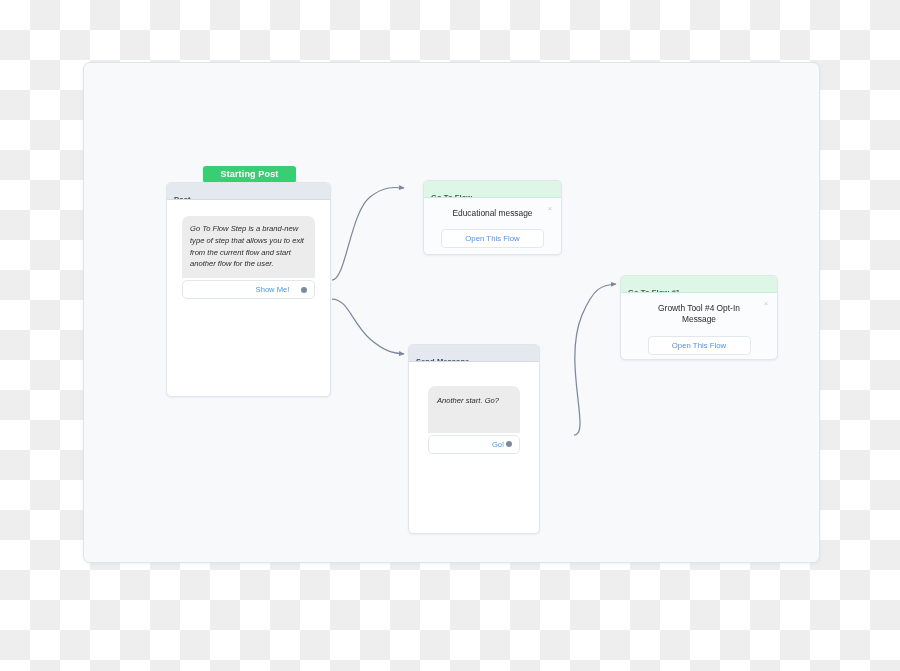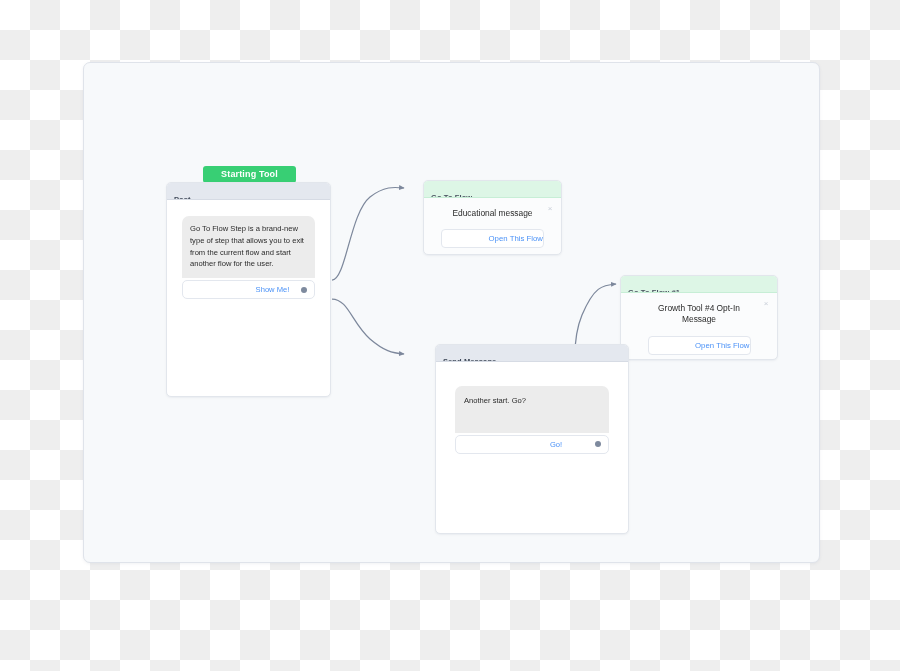--- a/index.html
+++ b/index.html
@@ -102,20 +102,21 @@
   .bubble-group {
     border-radius: 7px;
   }
   .bubble-text {
     background: #ececec;
     border-radius: 7px 7px 0 0;
     padding: 7px 8px 8px 8px;
     font-size: 7.6px;
     line-height: 1.55;
     color: #2b2b2b;
+    font-style: italic;
   }
   .bubble-btn {
     background: #ffffff;
     border: 1px solid #e3e7ee;
     border-radius: 5px;
     height: 19px;
     margin-top: 2px;
     position: relative;
     display: flex;
     align-items: center;
@@ -158,21 +159,21 @@
   .open-flow-btn {
     margin: 10px auto 16px auto;
     width: 103px;
     height: 19px;
     line-height: 18px;
     background: #ffffff;
     border: 1px solid #e3e7ee;
     border-radius: 4px;
     font-size: 7.8px;
     color: #4b92f7;
-    text-align: right;
+    text-align: center;
     box-sizing: border-box;
   }
   .close-x {
     position: absolute;
     right: 7px;
     top: 7px;
     width: 8px;
     height: 8px;
     font-size: 8px;
     line-height: 8px;
@@ -186,23 +187,22 @@
     top: 212px;
     width: 158px;
     height: 85px;
     background: #fbfcfd;
   }
 
   
   #node-msg {
     left: 324px;
     top: 281px;
-    width: 194px;
+    width: 132px;
     height: 190px;
-    margin-left: 27px;
   }
   #node-msg .node-body { padding: 24px 19px; }
   #node-msg .bubble-text { padding: 9px 9px 26px 9px; }
 </style>
 </head>
 <body>
 
 <div id="flow-canvas">
 
   <svg id="edge-layer" viewBox="0 0 735 499" width="735" height="499">
@@ -212,21 +212,21 @@
       </marker>
     </defs>
 
     <path d="M 248 217 C 262 217 266 150 286 134 C 300 123 310 124 320 125" fill="none" stroke="#7d889c" stroke-width="1.25" marker-end="url(#arrow)"></path>
 
     <path d="M 248 236 C 264 236 268 260 286 276 C 300 288 308 290 320 291" fill="none" stroke="#7d889c" stroke-width="1.25" marker-end="url(#arrow)"></path>
 
     <path d="M 490 372 C 508 372 478 300 498 252 C 510 224 518 222 532 221" fill="none" stroke="#7d889c" stroke-width="1.25" marker-end="url(#arrow)"></path>
   </svg>
 
-  <div id="starting-step-badge">Starting Tool</div>
+  <div id="starting-step-badge">Starting Post</div>
 
   <div class="node" id="node-post">
     <div class="node-header post">Post</div>
     <div class="node-body">
       <div class="bubble-group">
         <div class="bubble-text">Go To Flow Step is a brand-new type of step that allows you to exit from the current flow and start another flow for the user.</div>
         <div class="bubble-btn">
           <span>Show Me!</span>
           <span class="port-dot"></span>
         </div>

